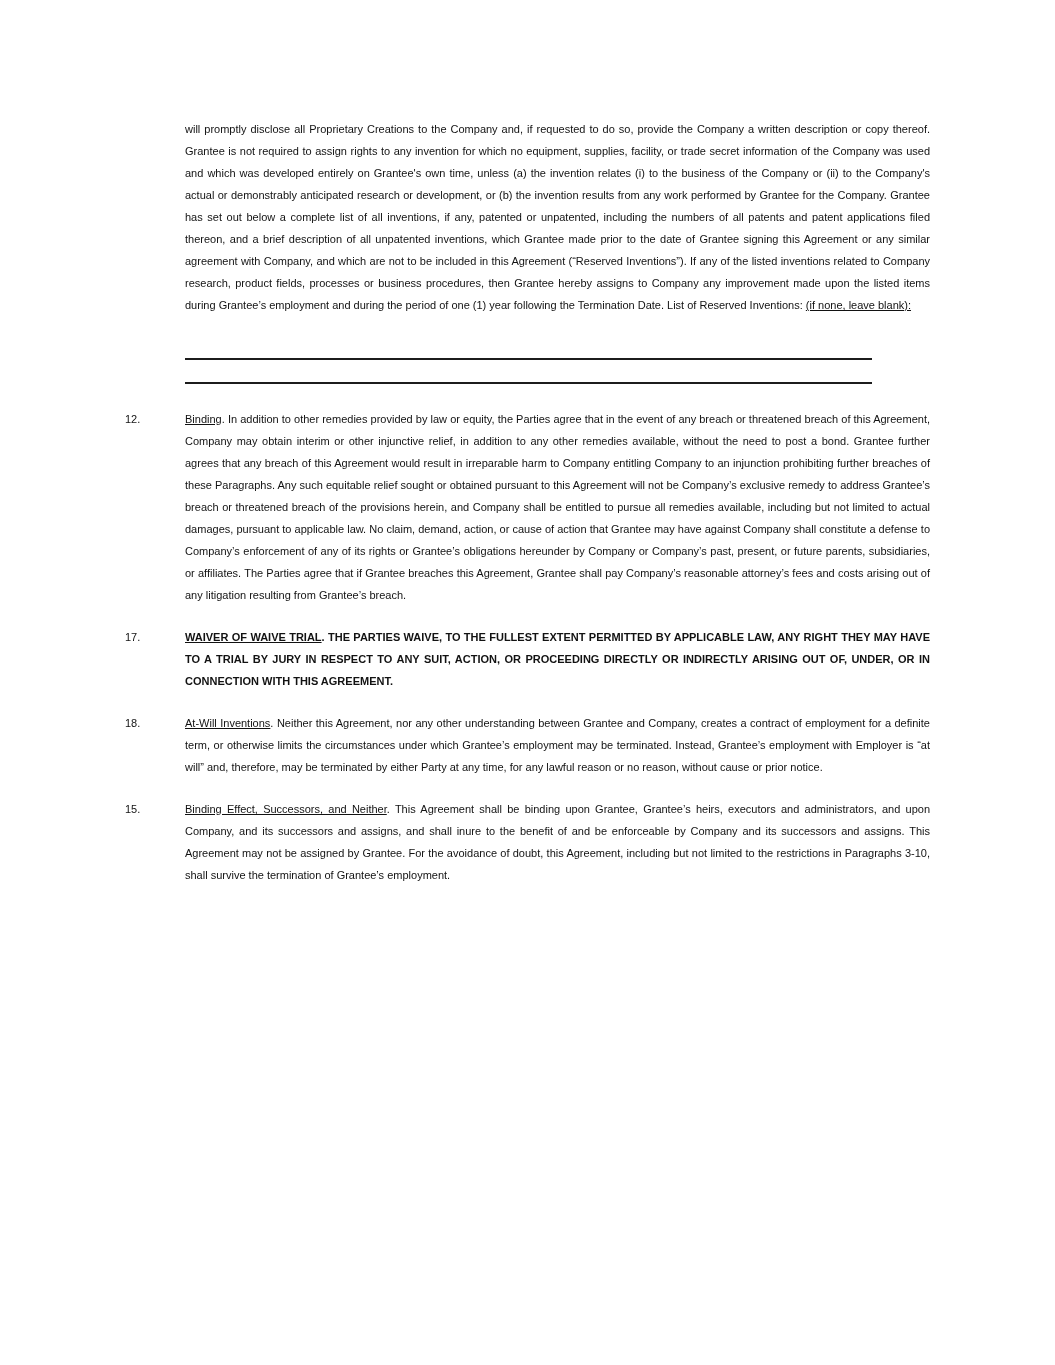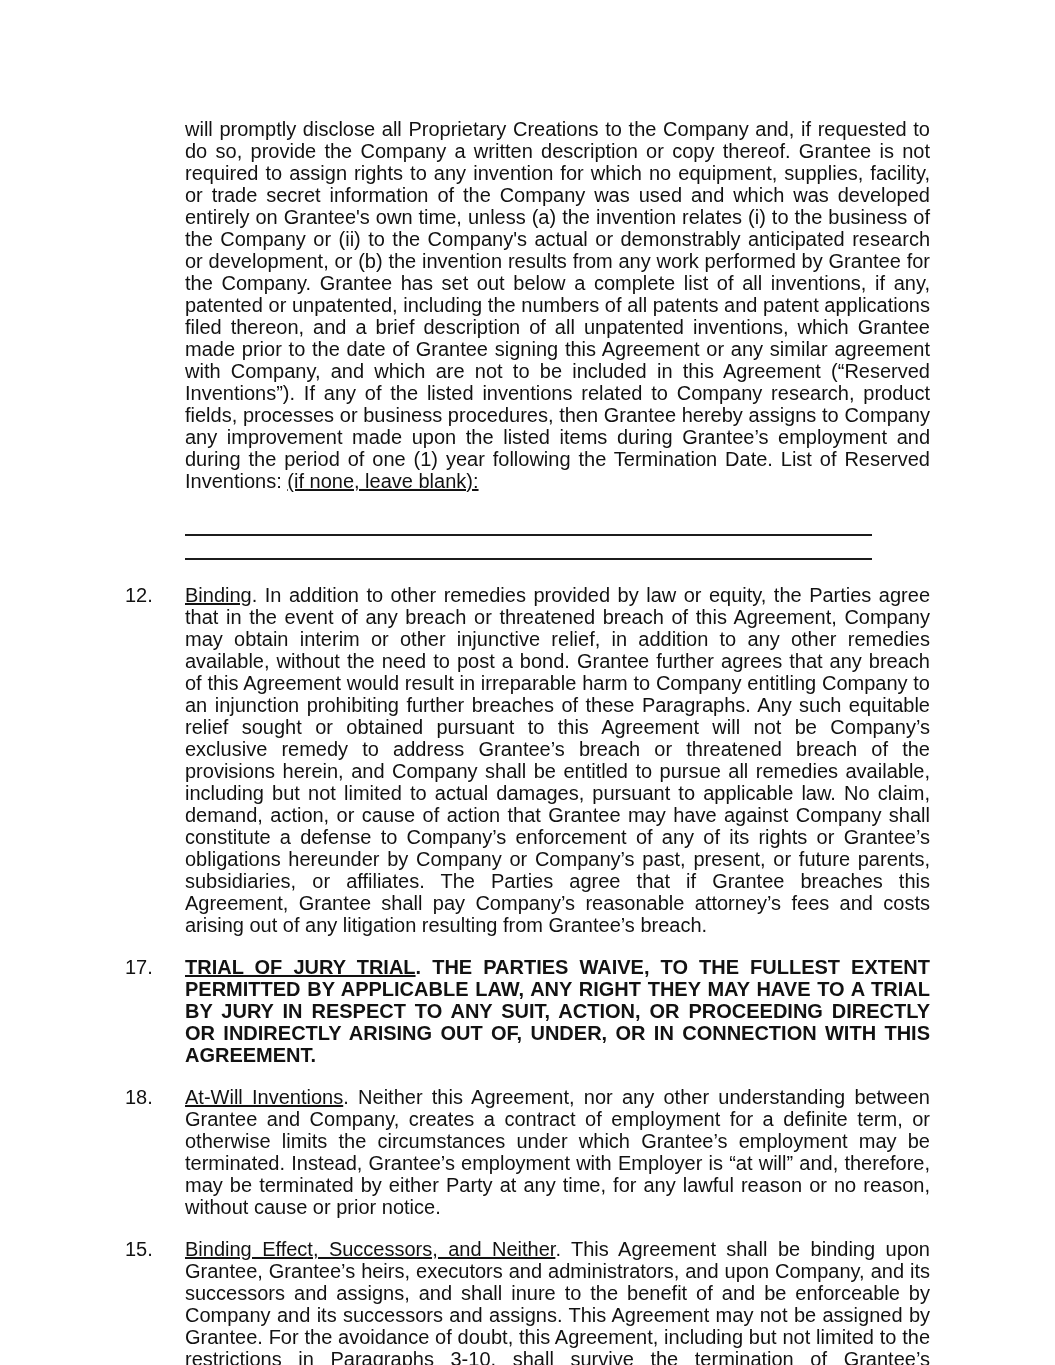--- a/index.html
+++ b/index.html
@@ -7,21 +7,21 @@
     padding: 0;
     background: #ffffff;
   }
   .doc-page {
     position: relative;
     width: 1055px;
     height: 1365px;
     background: #ffffff;
     color: #121212;
     font-family: "Liberation Sans", "DejaVu Sans", sans-serif;
-    font-size: 20px;
+    font-size: 11px;
     line-height: 22px;
     overflow: hidden;
   }
   .content {
     position: absolute;
     left: 185px;
     top: 118px;
     width: 745px;
   }
   p.para {
@@ -78,21 +78,21 @@
     </div>
 
     <div class="section first-numbered">
       <span class="num">12.</span>
       <p class="para"><span class="u heading">Binding</span><span class="sep">.</span>
         <span class="body-text">In addition to other remedies provided by law or equity, the Parties agree that in the event of any breach or threatened breach of this Agreement, Company may obtain interim or other injunctive relief, in addition to any other remedies available, without the need to post a bond. Grantee further agrees that any breach of this Agreement would result in irreparable harm to Company entitling Company to an injunction prohibiting further breaches of these Paragraphs. Any such equitable relief sought or obtained pursuant to this Agreement will not be Company’s exclusive remedy to address Grantee’s breach or threatened breach of the provisions herein, and Company shall be entitled to pursue all remedies available, including but not limited to actual damages, pursuant to applicable law.  No claim, demand, action, or cause of action that Grantee may have against Company shall constitute a defense to Company’s enforcement of any of its rights or Grantee’s obligations hereunder by Company or Company’s past, present, or future parents, subsidiaries, or affiliates.  The Parties agree that if Grantee breaches this Agreement, Grantee shall pay Company’s reasonable attorney’s fees and costs arising out of any litigation resulting from Grantee’s breach.</span></p>
     </div>
 
     <div class="section bold-sec">
       <span class="num">17.</span>
-      <p class="para"><span class="u heading">TRIAL OF JURY TRIAL</span><span class="sep">.</span>
+      <p class="para"><span class="u heading">WAIVER OF WAIVE TRIAL</span><span class="sep">.</span>
         <span class="body-text">THE PARTIES WAIVE, TO THE FULLEST EXTENT PERMITTED BY APPLICABLE LAW, ANY RIGHT THEY MAY HAVE TO A TRIAL BY JURY IN RESPECT TO ANY SUIT, ACTION, OR PROCEEDING DIRECTLY OR INDIRECTLY ARISING OUT OF, UNDER, OR IN CONNECTION WITH THIS AGREEMENT.</span></p>
     </div>
 
     <div class="section">
       <span class="num">18.</span>
       <p class="para"><span class="u heading">At-Will Inventions</span><span class="sep">.</span>
         <span class="body-text">Neither this Agreement, nor any other understanding between Grantee and Company, creates a contract of employment for a definite term, or otherwise limits the circumstances under which Grantee’s employment may be terminated.  Instead, Grantee’s employment with Employer is “at will” and, therefore, may be terminated by either Party at any time, for any lawful reason or no reason, without cause or prior notice.</span></p>
     </div>
 
     <div class="section">

